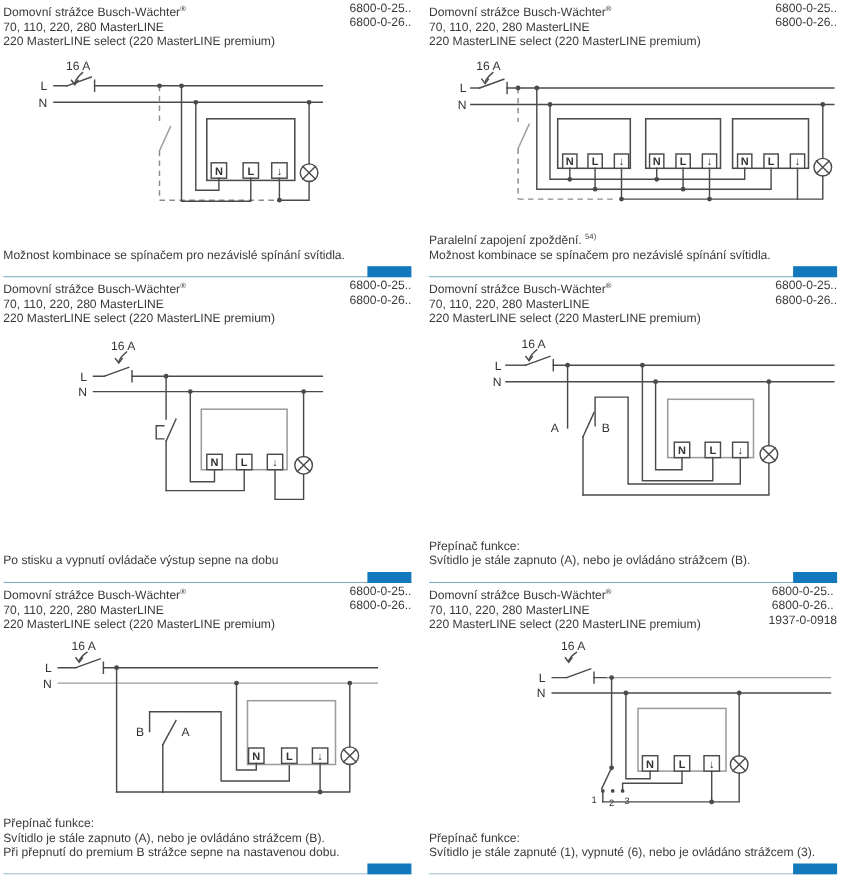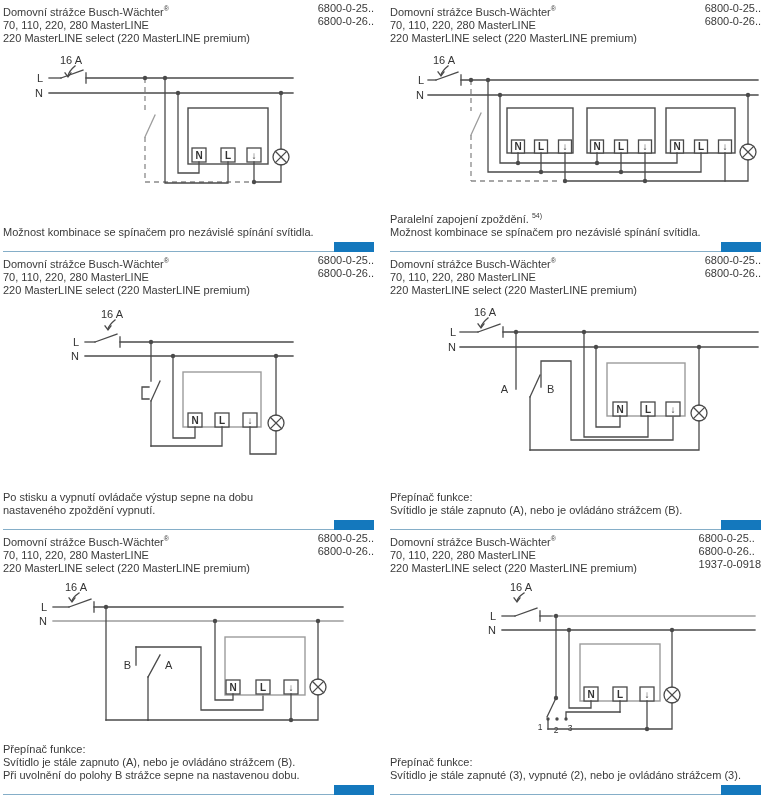--- a/index.html
+++ b/index.html
@@ -2,21 +2,21 @@
 <html><head>
 <meta charset="utf-8">
 <style>
   html,body{margin:0;padding:0;background:#fff;}
   body{width:774px;height:795px;font-family:"Liberation Sans",sans-serif;color:#3a3a3a;overflow:hidden;}
   .grid{display:grid;grid-template-columns:387px 387px;}
   .panel{box-sizing:border-box;padding:2px 13px 0 3px;display:flex;flex-direction:column;}
   .r1{height:252px;} .r2{height:278px;} .r3{height:265px;}
   .hdr{display:flex;justify-content:space-between;font-size:11px;line-height:13px;}
   .hdr sup{font-size:7px;}
-  .hc{text-align:left;white-space:nowrap;}
+  .hc{text-align:center;white-space:nowrap;}
   .dwrap{margin-top:4px;}
   svg{display:block;}
   .wire{fill:none;stroke:#4a4a4a;stroke-width:1.3;stroke-linecap:square;}
   .wireg{fill:none;stroke:#9c9c9c;stroke-width:1.3;stroke-linecap:square;}
   .dash{fill:none;stroke:#8a8a8a;stroke-width:1.3;stroke-dasharray:5 4;}
   .box{fill:none;stroke:#4a4a4a;stroke-width:1.4;}
   .boxg{fill:none;stroke:#9c9c9c;stroke-width:1.4;}
   .term{fill:#fff;stroke:#4a4a4a;stroke-width:1.3;}
   .dot{fill:#4a4a4a;stroke:none;}
   text{font-family:"Liberation Sans",sans-serif;fill:#333;}
@@ -260,21 +260,20 @@
         </g>
         <g>
           <circle class="dot" cx="148" cy="41" r="2.2"></circle>
           <circle class="dot" cx="170" cy="55" r="2.2"></circle>
             <circle class="dot" cx="273" cy="55" r="2.2"></circle>
         </g>
       </svg>
     </div>
     <div class="capblock">
       <div class="cap">Po stisku a vypnutí ovládače výstup sepne na dobu</div>
-      <div class="cap">nastaveného zpoždění vypnutí.</div>
       <div class="rule">
           <i class="line" style="background: rgb(133, 174, 200);"></i>
           <i class="bar" style="background: rgb(20, 120, 189);"></i>
         </div>
     </div>
   </section>
 
   <section class="panel r2">
     <div class="hdr">
       <div class="hl">
@@ -409,21 +408,21 @@
           <circle class="dot" cx="103" cy="28" r="2.2"></circle>
           <circle class="dot" cx="212" cy="42" r="2.2"></circle>
             <circle class="dot" cx="315" cy="42" r="2.2"></circle>
           <circle class="dot" cx="288" cy="141" r="2.2"></circle>
         </g>
       </svg>
     </div>
     <div class="capblock">
       <div class="cap">Přepínač funkce:</div>
       <div class="cap">Svítidlo je stále zapnuto (A), nebo je ovládáno strážcem (B).</div>
-      <div class="cap">Při uvolnění do polohy B strážce sepne na nastavenou dobu.</div>
+      <div class="cap">Při přepnutí do premium B strážce sepne na nastavenou dobu.</div>
       <div class="rule">
           <i class="line" style="background: rgb(133, 174, 200);"></i>
           <i class="bar" style="background: rgb(20, 120, 189);"></i>
         </div>
     </div>
   </section>
 
   <section class="panel r3">
     <div class="hdr">
       <div class="hl">
@@ -490,21 +489,21 @@
           <circle class="dot" cx="166" cy="37" r="2.2"></circle>
             <circle class="dot" cx="166" cy="119" r="2.2"></circle>
           <circle class="dot" cx="179" cy="51" r="2.2"></circle>
             <circle class="dot" cx="282" cy="51" r="2.2"></circle>
           <circle class="dot" cx="257" cy="150" r="2.2"></circle>
         </g>
       </svg>
     </div>
     <div class="capblock">
       <div class="cap">Přepínač funkce:</div>
-      <div class="cap">Svítidlo je stále zapnuté (3), vypnuté (2), nebo je ovládáno strážcem (3).</div>
+      <div class="cap">Svítidlo je stále zapnuté (1), vypnuté (6), nebo je ovládáno strážcem (3).</div>
       <div class="rule">
           <i class="line" style="background: rgb(133, 174, 200);"></i>
           <i class="bar" style="background: rgb(20, 120, 189);"></i>
         </div>
     </div>
   </section>
 
 </div>
 
 </body></html>

